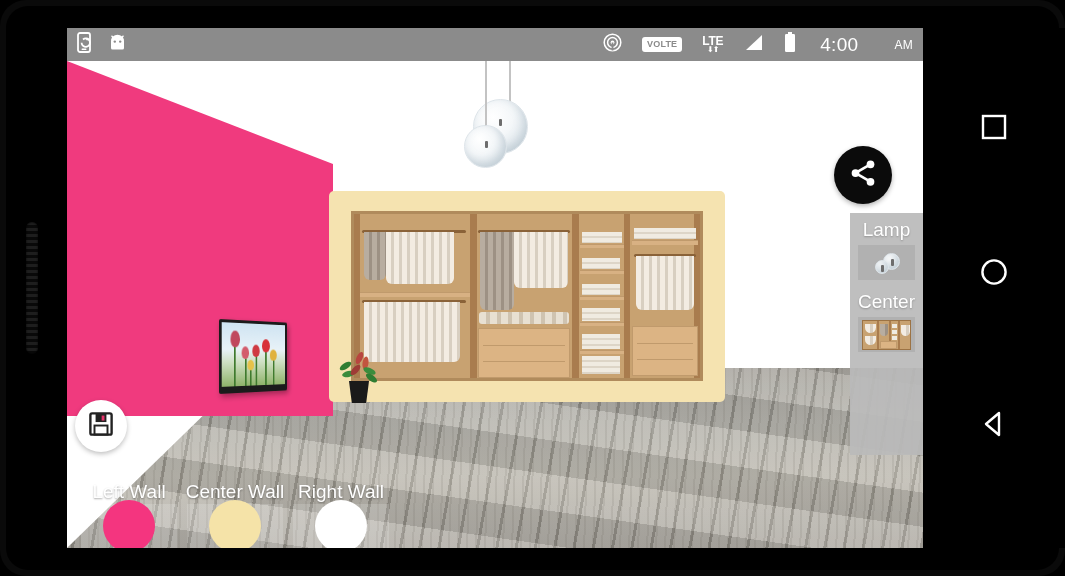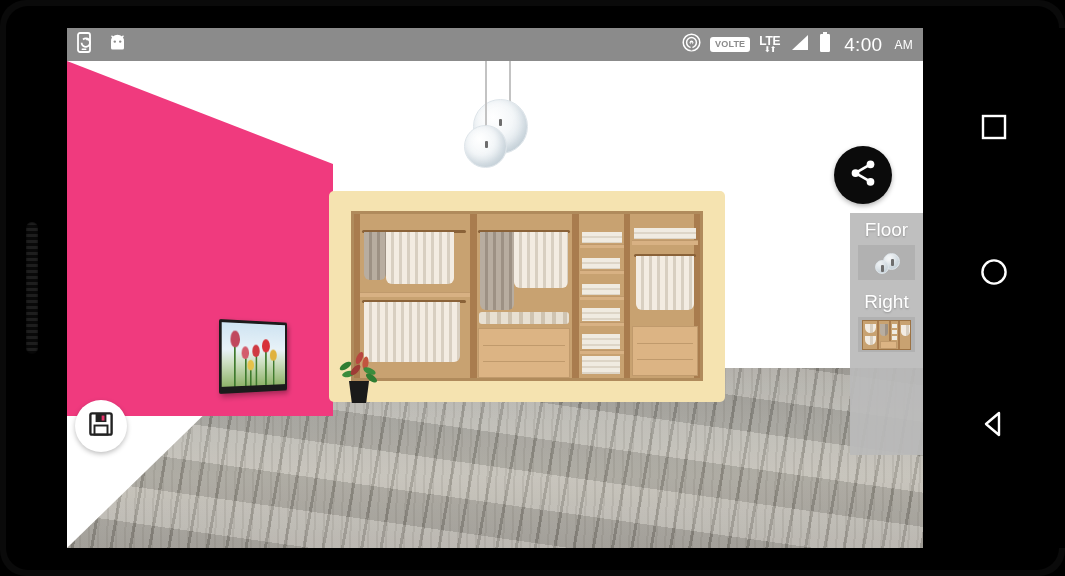--- a/index.html
+++ b/index.html
@@ -18,23 +18,23 @@
       border-radius:6px;background:repeating-linear-gradient(to bottom,#1e1e1e 0px,#1e1e1e 3px,#090909 3px,#090909 6px);
       box-shadow:inset 0 0 2px #000;}
 
   
   #screen{position:absolute;left:67px;top:28px;width:856px;height:520px;background:#fff;overflow:hidden;}
 
   
   #statusbar{position:absolute;left:0;top:0;width:856px;height:33px;background:#8b8b8b;
      display:flex;align-items:center;padding:0 10px;box-sizing:border-box;color:#fff;}
   .sb-left{display:flex;align-items:center;gap:12px;}
-  .sb-right{display:flex;align-items:center;gap:9px;margin-left:auto;}
+  .sb-right{display:flex;align-items:center;gap:20px;margin-left:auto;}
   .sb-time{font-size:19px;font-weight:400;letter-spacing:.3px;margin-left:4px;}
-  .sb-ampm{font-size:12px;margin-left:3px;letter-spacing:.3px;}
+  .sb-ampm{font-size:12px;margin-left:16px;letter-spacing:.3px;}
   .volte-badge{border:2px solid #fff;border-radius:3px;font-size:9px;font-weight:bold;
      padding:1px 3px;letter-spacing:.2px;line-height:1;background:#fff;color:#8b8b8b;}
   .lte-wrap{display:flex;flex-direction:column;align-items:center;line-height:1;}
   .lte-txt{font-size:12px;font-weight:bold;letter-spacing:-.3px;}
   .lte-arrows{font-size:8px;letter-spacing:-1px;margin-top:-1px;}
 
   
   #room{position:absolute;left:0;top:33px;width:856px;height:487px;background:#fff;overflow:hidden;}
 
   
@@ -309,50 +309,70 @@
             <rect x="7" y="2.8" width="10" height="7.4" fill="#222"></rect>
             <rect x="12.6" y="4.2" width="2.6" height="4.6" fill="#e8356d"></rect>
             <rect x="6" y="13.4" width="12" height="8.4" fill="none" stroke="#222" stroke-width="1.8"></rect>
           </svg>
         </span>
       </div>
 
       <div id="toolpanel">
 
         <div>
-          <div class="tool-label">Floor</div>
+          <div class="tool-label">Lamp</div>
           <div class="tool-thumb">
             <div class="thumb-lamp">
               <div class="lampglobe" style="left:10px;top:0;width:15px;height:15px;"></div>
               <div class="lampglobe" style="left:2px;top:7px;width:12px;height:12px;"></div>
             </div>
           </div>
         </div>
 
 
         <div>
-          <div class="tool-label">Right</div>
+          <div class="tool-label">Center</div>
           <div class="tool-thumb">
             <div class="thumb-ward">
               <div class="wd-col" style="left:14px;width:2px;"></div>
               <div class="wd-col" style="left:26px;width:2px;"></div>
               <div class="wd-col" style="left:35px;width:2px;"></div>
               <div class="shirts" style="left:2px;top:3px;width:11px;height:9px;"></div>
               <div class="shirts" style="left:2px;top:15px;width:11px;height:9px;"></div>
               <div class="shirtsDark" style="left:17px;top:3px;width:8px;height:12px;"></div>
               <div class="folded" style="left:29px;top:3px;width:5px;height:4px;"></div>
               <div class="folded" style="left:29px;top:9px;width:5px;height:4px;"></div>
               <div class="folded" style="left:29px;top:15px;width:5px;height:4px;"></div>
               <div class="shirts" style="left:38px;top:4px;width:9px;height:11px;"></div>
               <div class="drawerbox" style="left:17px;top:20px;width:17px;height:8px;"></div>
             </div>
           </div>
         </div>
       </div>
 
+      <div id="wallbar">
+        <div class="wall-group" style="left:12px;">
+          <div class="wall-name">Left Wall</div>
+          <div class="swatch-cell">
+            <div class="swatch" id="sw0" style="background: rgb(244, 53, 127);"></div>
+          </div>
+        </div>
+        <div class="wall-group" style="left:118px;">
+          <div class="wall-name">Center Wall</div>
+          <div class="swatch-cell">
+            <div class="swatch" id="sw1" style="background: rgb(245, 227, 168);"></div>
+          </div>
+        </div>
+        <div class="wall-group" style="left:224px;">
+          <div class="wall-name">Right Wall</div>
+          <div class="swatch-cell">
+            <div class="swatch" id="sw2" style="background: rgb(255, 255, 255);"></div>
+          </div>
+        </div>
+      </div>
 
     </div>
   </div>
 
   <div id="navbar">
     <div class="nav-btn" style="top:86px;">
       <svg width="26" height="26" viewBox="0 0 26 26">
         <rect x="2" y="2" width="22" height="22" fill="none" stroke="#fff" stroke-width="2.4"></rect>
       </svg>
     </div>

